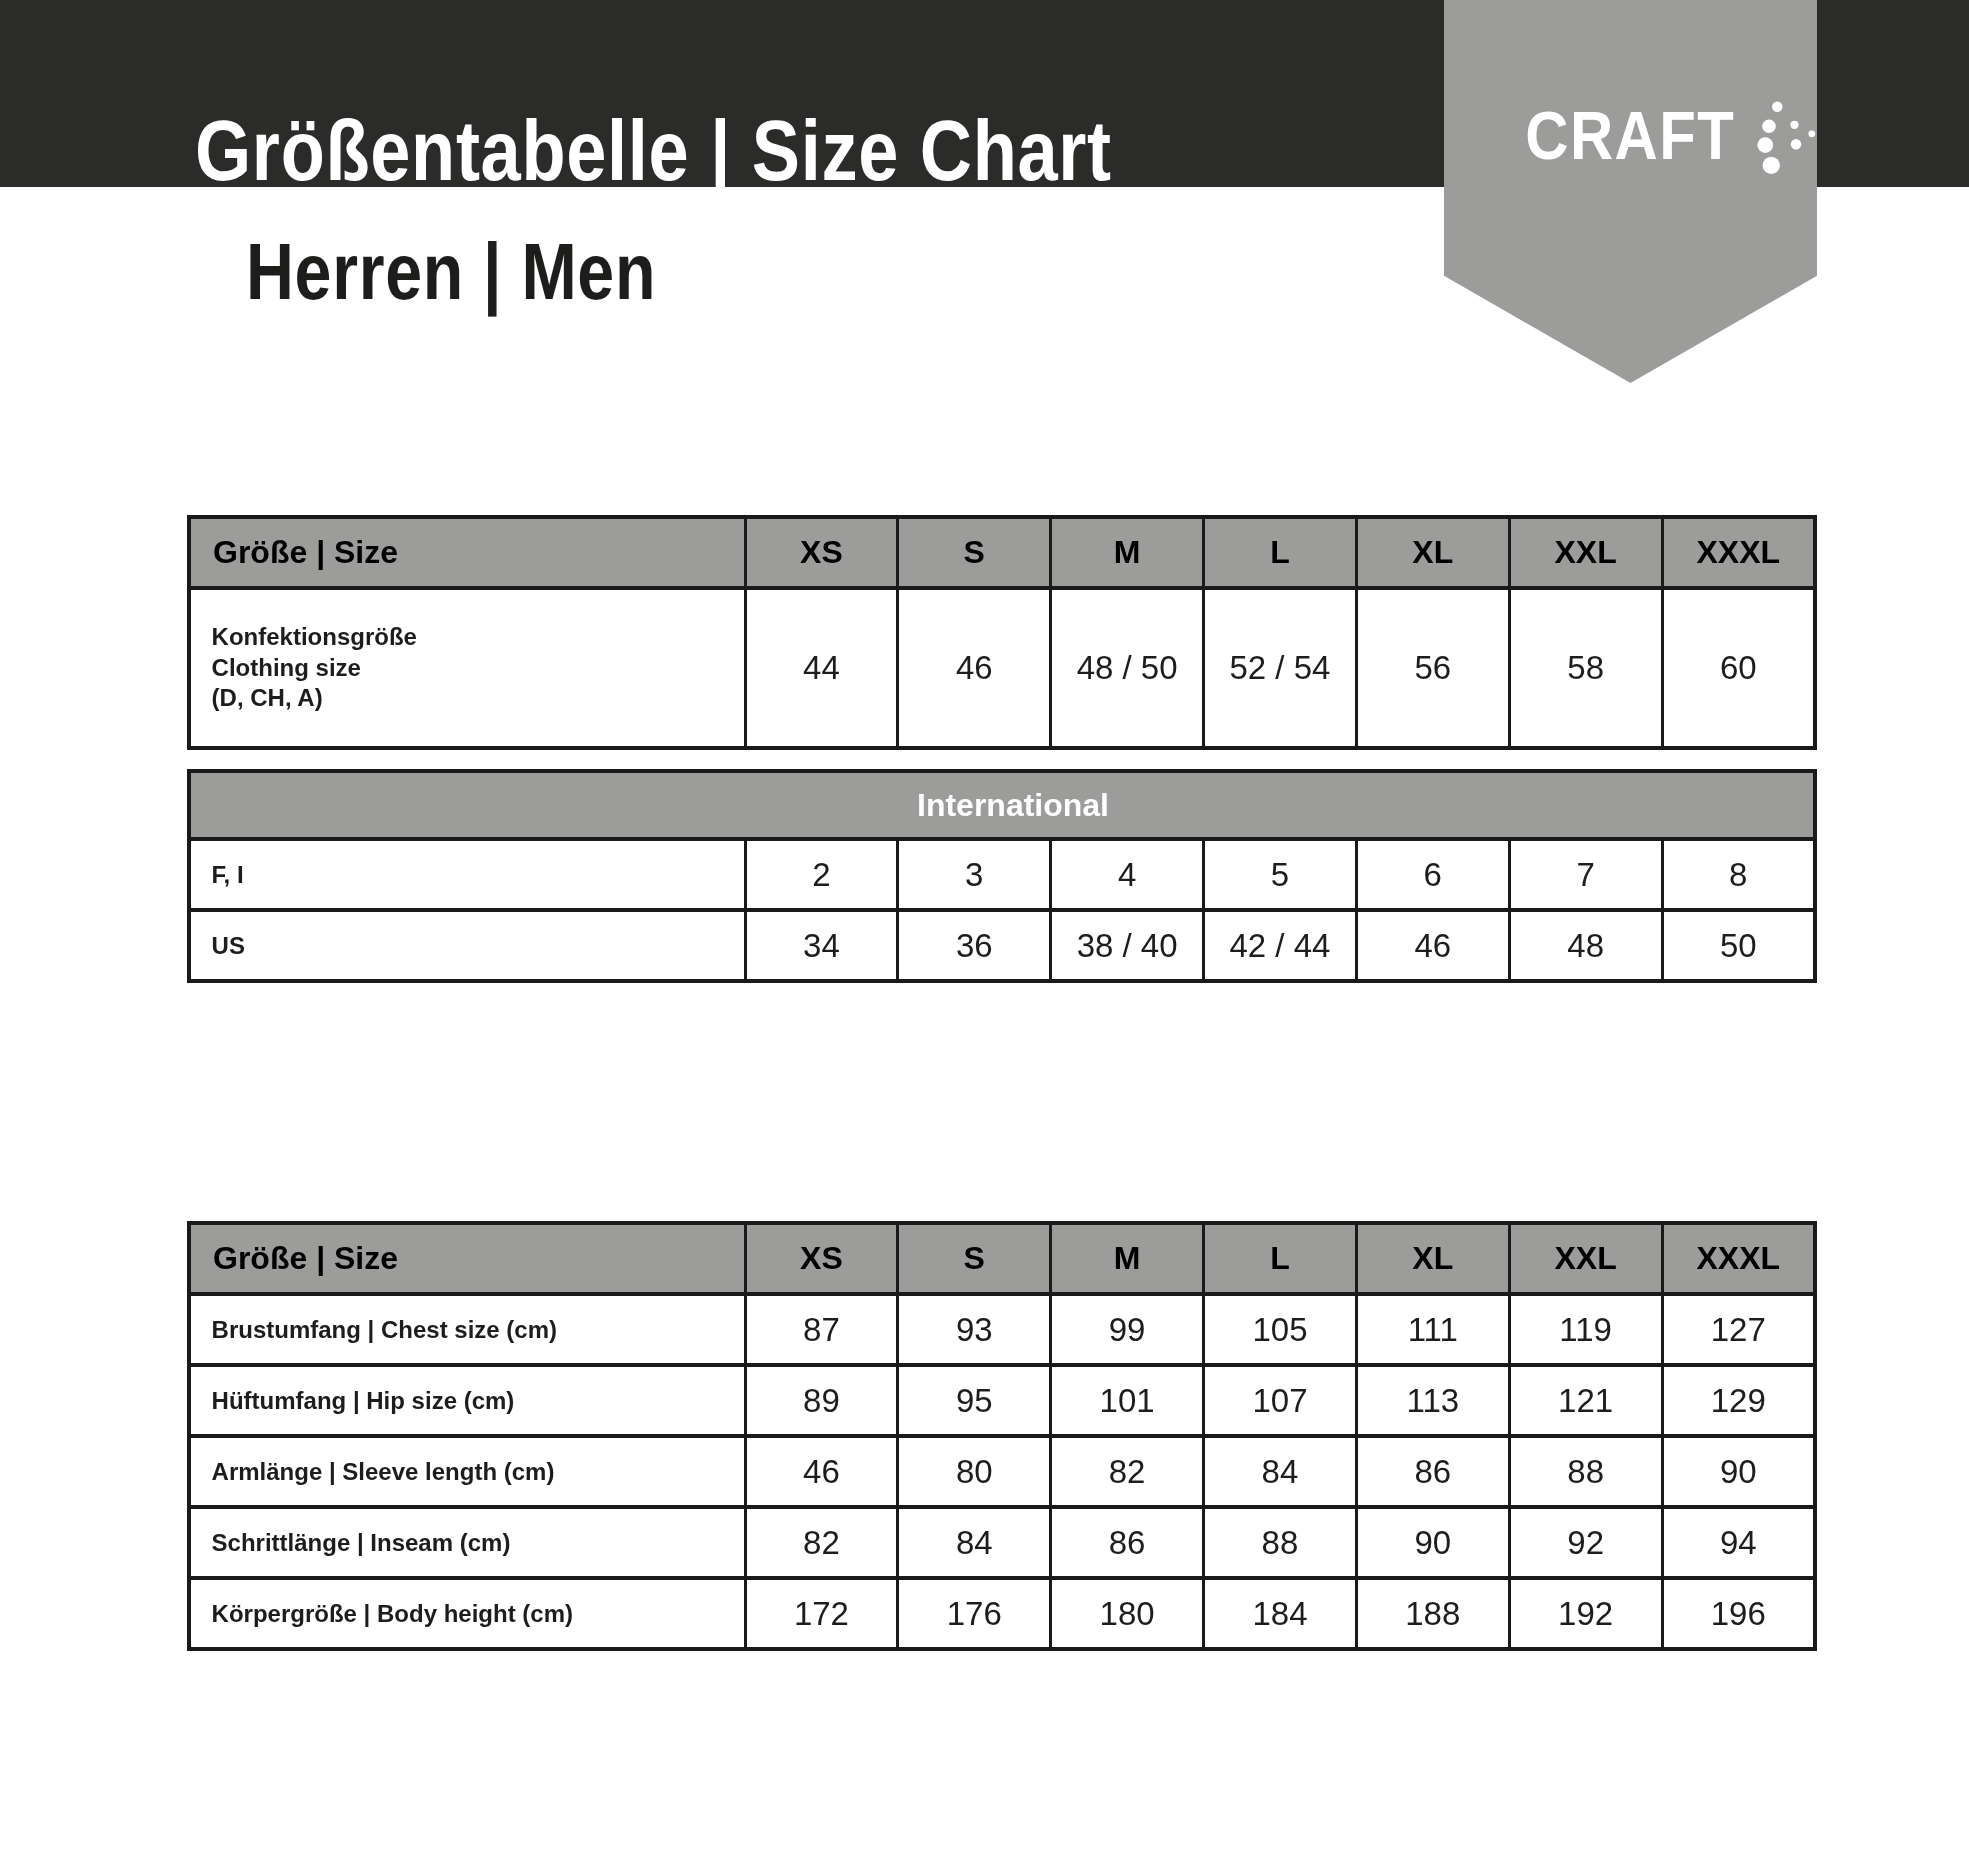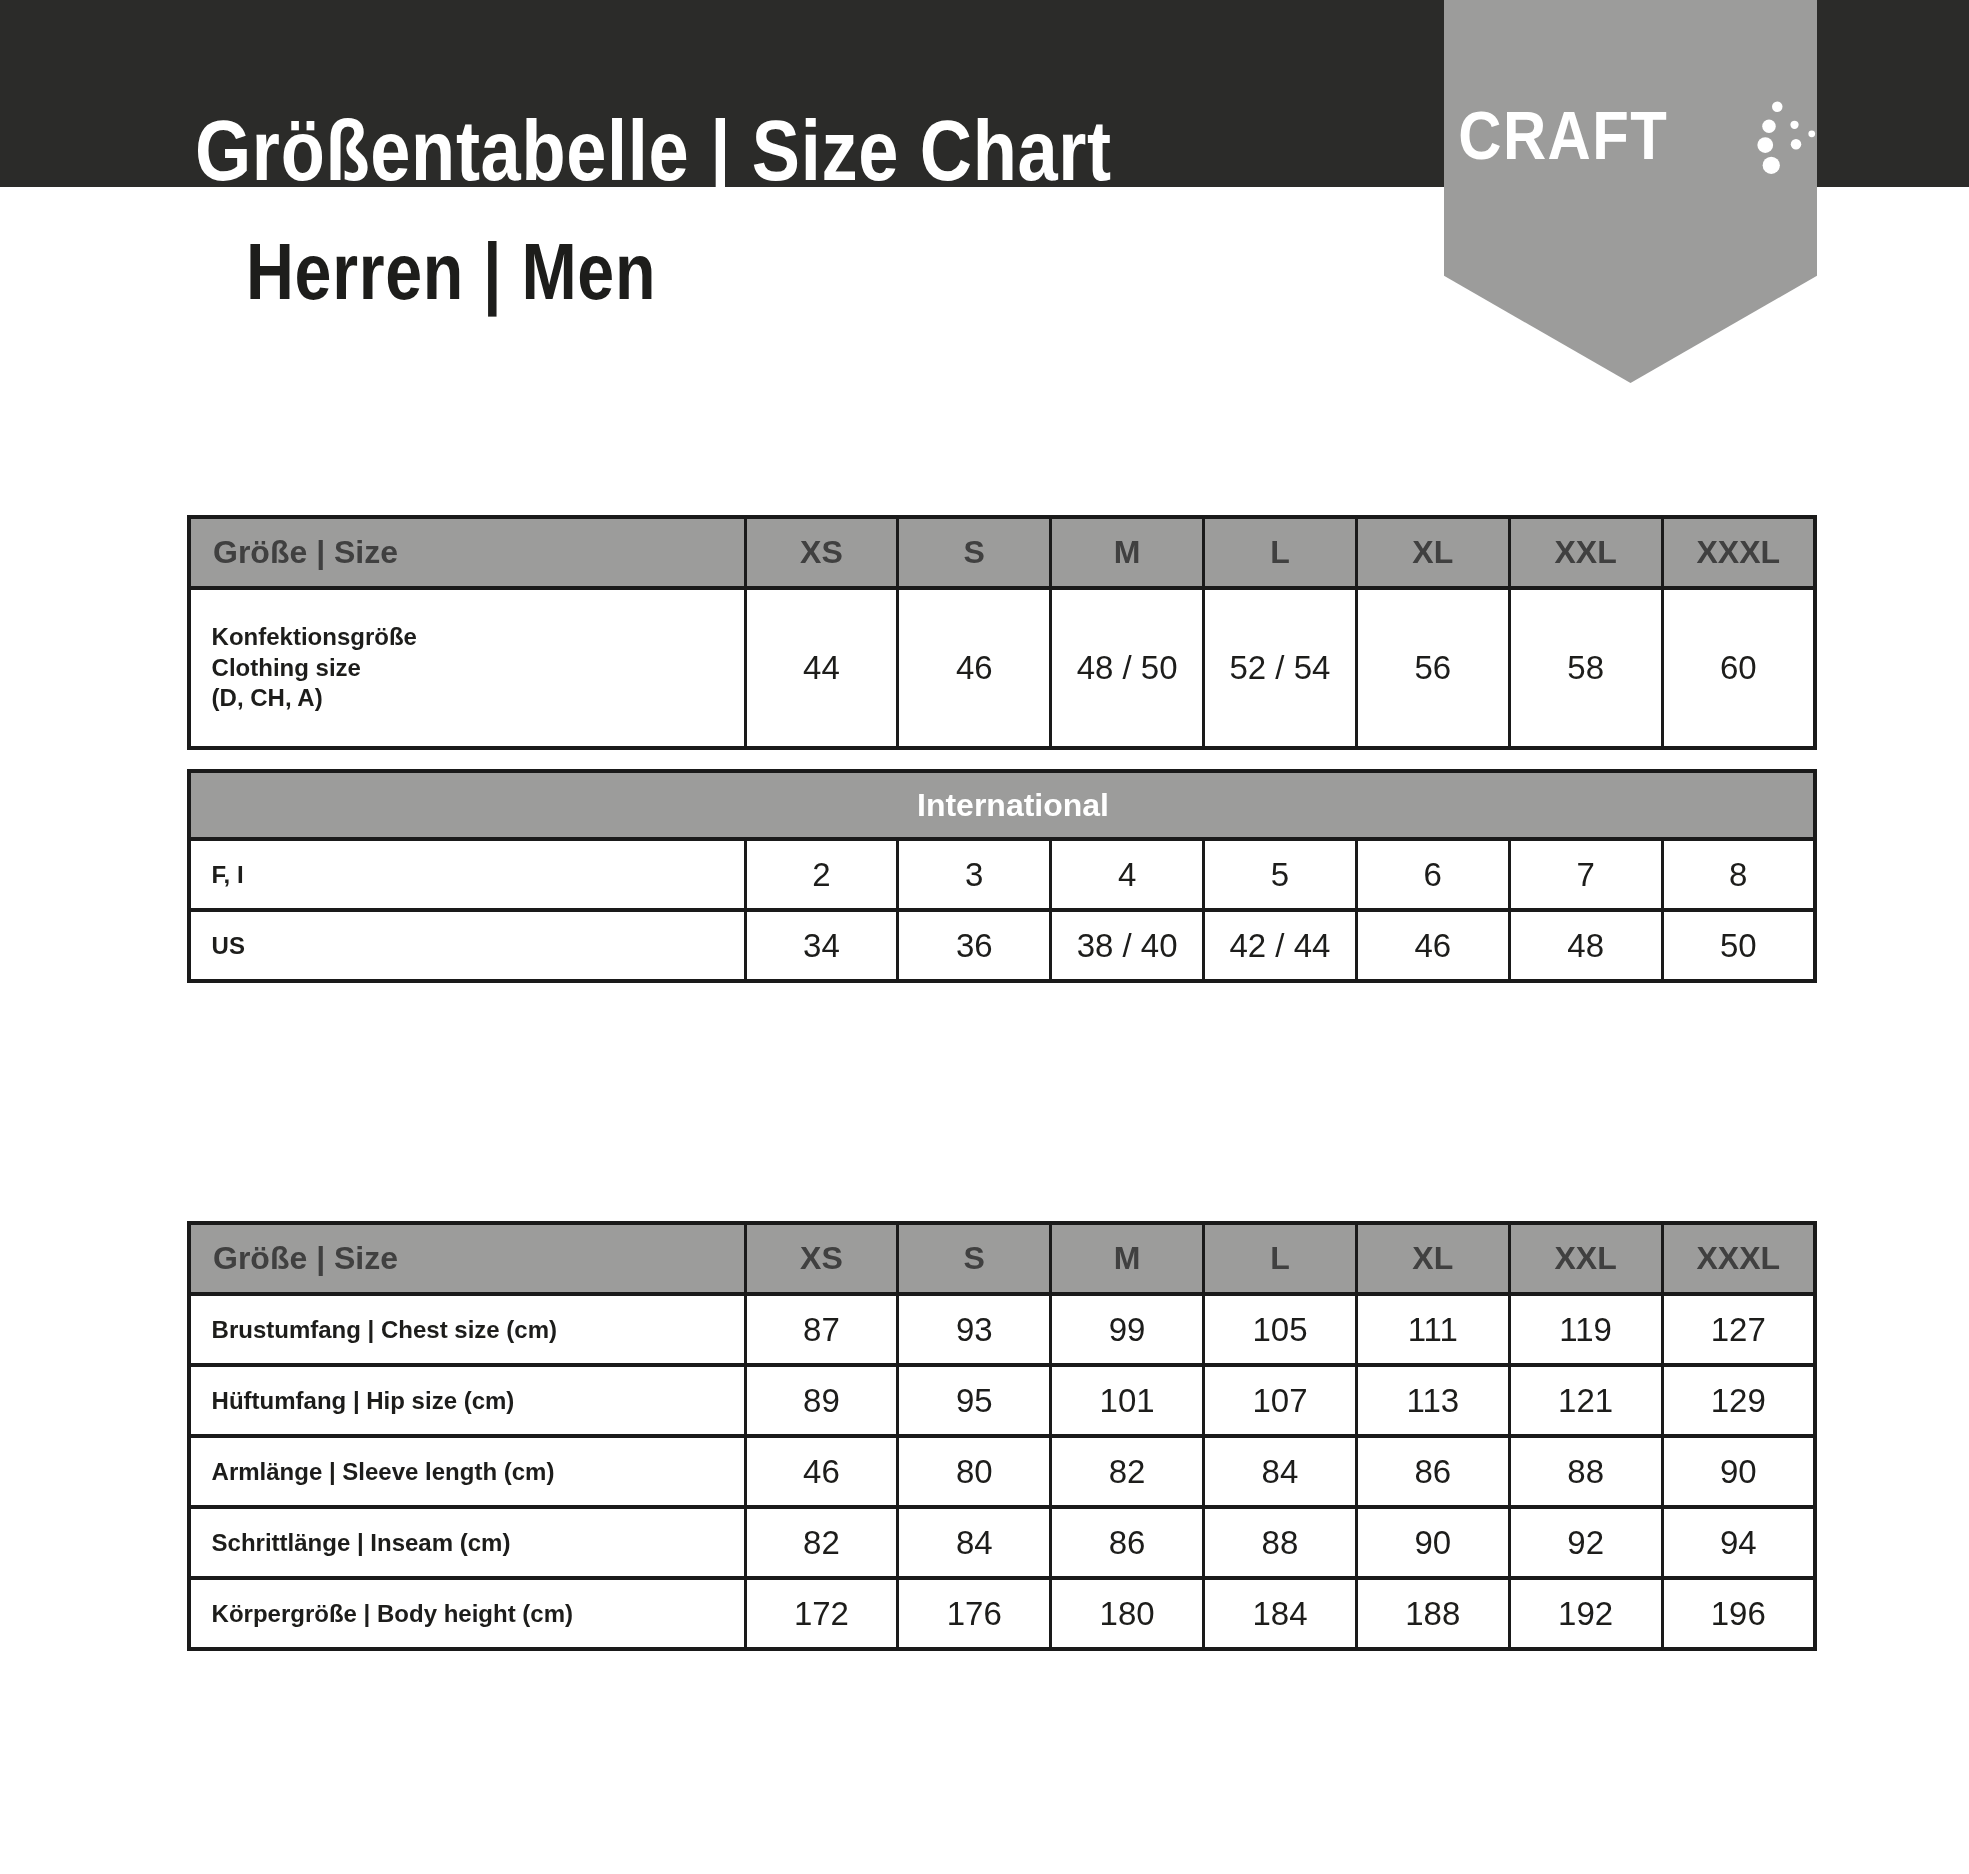--- a/index.html
+++ b/index.html
@@ -34,21 +34,21 @@
   
   .pennant{
     position:absolute; left:1444px; top:0;
     width:373px; height:383px;
     background:#9c9c9b;
     clip-path:polygon(0 0, 100% 0, 100% 72%, 50% 100%, 0 72%);
     z-index:2;
   }
   .logo-row{
     position:absolute; top:94px; left:0; width:100%;
-    display:flex; justify-content:space-between; align-items:center; gap:8px;
+    display:flex; justify-content:flex-end; align-items:center; gap:8px;
   }
   .logo-text{
     font-size:68px; font-weight:bold; color:#ffffff;
     letter-spacing:1.6px; line-height:1;
     transform:scaleX(.88); transform-origin:center;
   }
   .logo-dots{ width:60px; height:78px; margin-top:3.2px; flex:0 0 auto; }
   
   table.tbl{
     position:absolute; left:187px; width:1630px;
@@ -57,21 +57,21 @@
     font-family:"Liberation Sans", sans-serif;
   }
   .t1{top:515px;} .t2{top:769px;} .t3{top:1221px;}
   col.c0{width:556px;}
   .tbl th, .tbl td{
     border:3.2px solid #1a1a1a;
     border-top-width:4.8px; border-bottom-width:4.8px;
     padding:0;
   }
   .tbl .hrow th{
-    background:#9c9c9b; color:#404040;
+    background:#9c9c9b; color:#000000;
     font-size:32px; font-weight:bold;
     height:67px; text-align:center;
   }
   .tbl .hrow th.lbl{ text-align:left; padding-left:22px; }
   .tbl th.band{
     background:#9c9c9b; color:#ffffff;
     font-size:32px; font-weight:bold;
     height:64px; text-align:center; padding-left:22px;
   }
   .tbl td.lbl{

